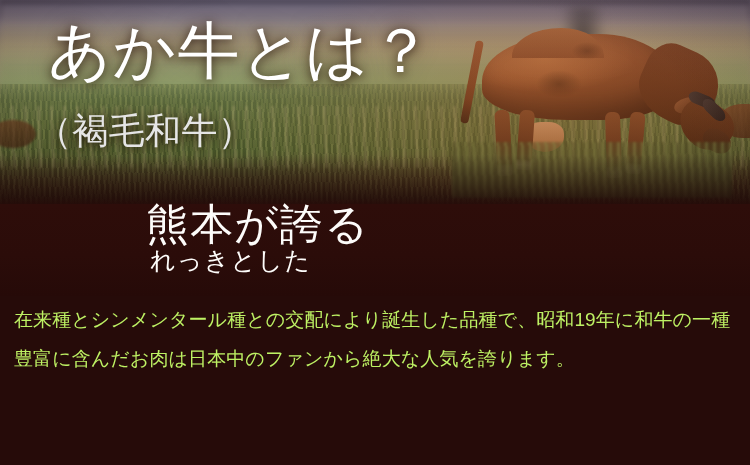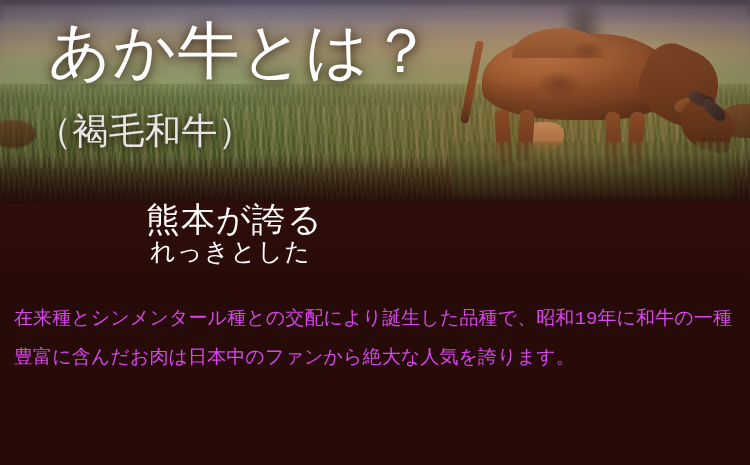--- a/index.html
+++ b/index.html
@@ -251,21 +251,21 @@
   }
   .band-inner {
     position:absolute; left:0; top:0; width:750px; height:92px;
   }
   .band-left {
     position:absolute; left:146px; top:-2px;
     width:258px;
     text-align:left;
   }
   .band-line1 {
-    font-size:34px; line-height:1.05;
+    font-size:43px; line-height:1.05;
     color:#fdfcfa;
     letter-spacing:.03em;
     font-family:"Liberation Sans", sans-serif;
     white-space:nowrap;
   }
   .band-line2 {
     font-size:25px; line-height:1.1;
     color:#fdfcfa;
     letter-spacing:.05em;
     margin-left:4px;
@@ -294,23 +294,23 @@
   }
 
   
   .body-copy {
     position:absolute; left:14px; top:300px;
     width:722px;
   }
   .copy-line {
     font-size:19px;
     line-height:39px;
-    color:#d946ef;
+    color:#bef264;
     letter-spacing:.005em;
-    font-family:Liberation Mono, monospace;
+    font-family:Liberation Sans, sans-serif;
     white-space:nowrap;
     text-align:justify;
   }
 </style>
 </head>
 <body>
 
 <div id="page">
 
   <div class="hero">

